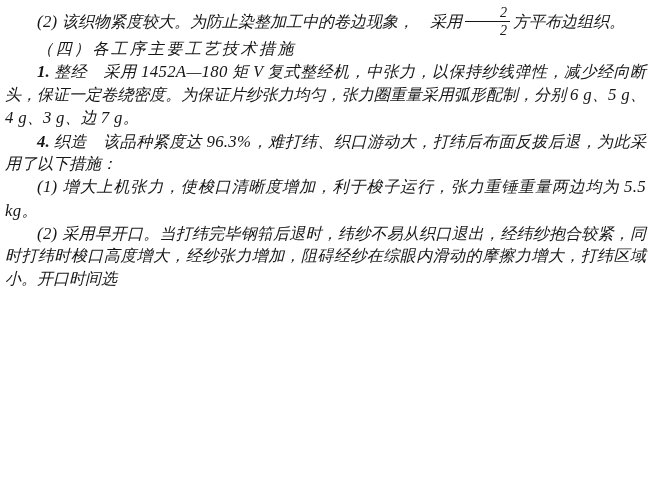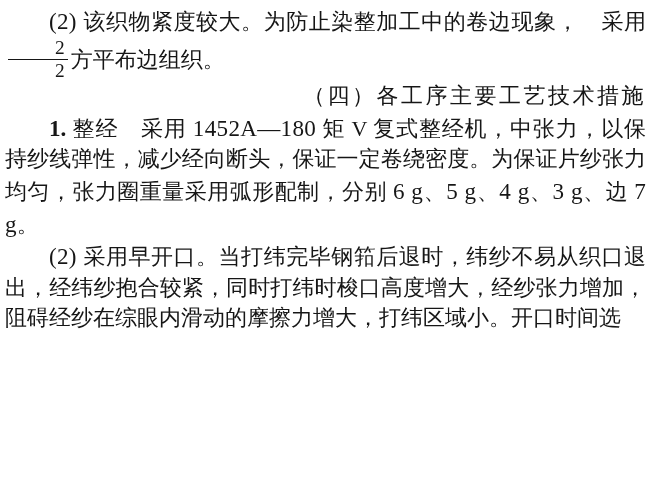--- a/index.html
+++ b/index.html
@@ -8,34 +8,35 @@
     background: #ffffff;
   }
   .page {
     position: relative;
     width: 651px;
     height: 479px;
     box-sizing: border-box;
     background: #ffffff;
     color: #161616;
     font-family: "Liberation Serif", "DejaVu Serif", serif;
-    font-size: 22px;
+    font-size: 16px;
     line-height: 1.39;
     padding: 5px 5px 0 5px;
     overflow: hidden;
+    font-style: italic;
   }
   .para {
     margin: 0;
     text-indent: 2em;
     text-align: justify;
     text-justify: inter-ideograph;
   }
   .para.spaced {
     letter-spacing: 2.5px;
-    text-align: right;
+    text-align: left;
   }
   .zh { }
   .num {
     font-family: "Liberation Serif", "DejaVu Serif", serif;
     font-size: 1.05em;
     letter-spacing: 0.3px;
   }
   .numbold {
     font-family: "Liberation Serif", "DejaVu Serif", serif;
     font-weight: bold;
@@ -61,15 +62,17 @@
   }
 </style>
 </head>
 <body>
 
 <div class="page">
   <div>
       <p class="para"><span class="num">(2) </span><span class="zh">该织物紧度较大。为防止染整加工中的卷边现象，　采用</span><span class="frac"><span class="fn">2</span><span class="fd">2</span></span><span class="zh">方平布边组织。</span></p>
       <p class="para spaced"><span class="zh">（四）各工序主要工艺技术措施</span></p>
       <p class="para"><span class="numbold">1.</span><span class="zh"> 整经　采用 </span><span class="num">1452A—180</span><span class="zh"> 矩 V 复式整经机，中张力，以保持纱线弹性，减少经向断头，保证一定卷绕密度。为保证片纱张力均匀，张力圈重量采用弧形配制，分别 </span><span class="num">6 g</span><span class="zh">、</span><span class="num">5 g</span><span class="zh">、</span><span class="num">4 g</span><span class="zh">、</span><span class="num">3 g</span><span class="zh">、边 </span><span class="num">7 g</span><span class="zh">。</span></p>
+      <p class="para"><span class="numbold">4.</span><span class="zh"> 织造　该品种紧度达 </span><span class="num">96.3%</span><span class="zh">，难打纬、织口游动大，打纬后布面反拨后退，为此采用了以下措施：</span></p>
+      <p class="para"><span class="num">(1) </span><span class="zh">增大上机张力，使梭口清晰度增加，利于梭子运行，张力重锤重量两边均为 </span><span class="num">5.5 kg</span><span class="zh">。</span></p>
       <p class="para"><span class="num">(2) </span><span class="zh">采用早开口。当打纬完毕钢筘后退时，纬纱不易从织口退出，经纬纱抱合较紧，同时打纬时梭口高度增大，经纱张力增加，阻碍经纱在综眼内滑动的摩擦力增大，打纬区域小。开口时间选 </span></p>
     </div>
 </div>
 
 </body></html>

